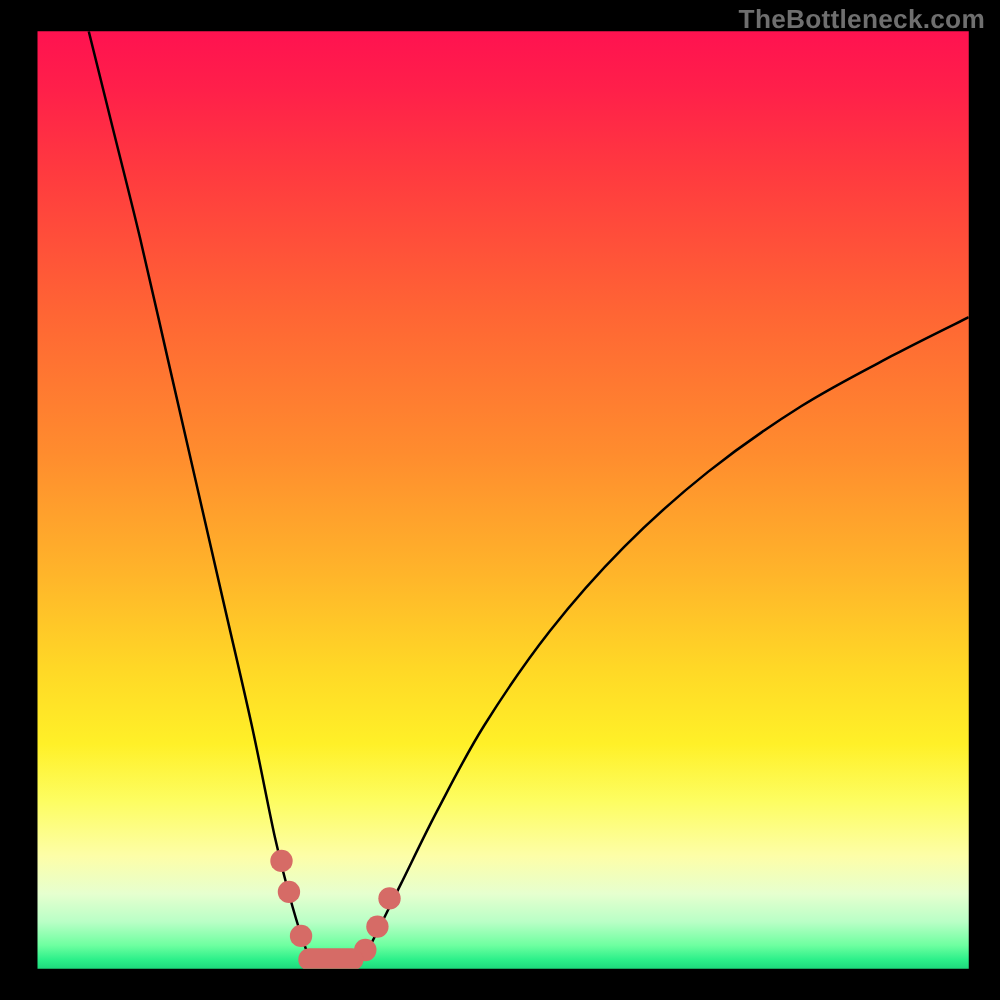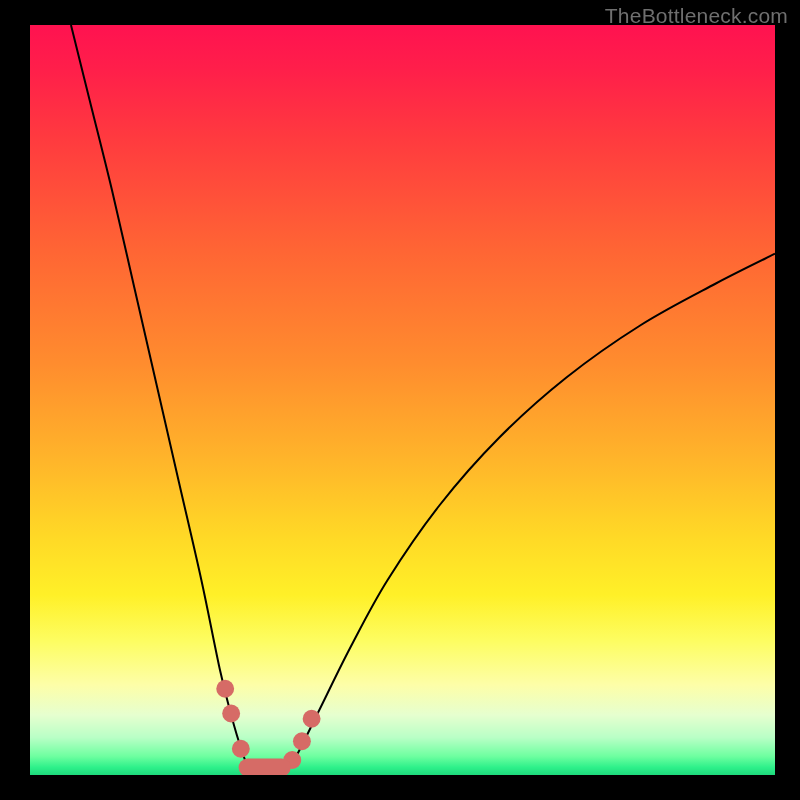--- a/index.html
+++ b/index.html
@@ -45,21 +45,21 @@
       #1ed97c 100%
     );
   }
   .watermark {
     position: absolute;
     top: 4px;
     right: 12px;
     color: #6f6f6f;
     font-size: 21px;
     letter-spacing: 0.2px;
-    font-weight: 400;
+    font-weight: 700;
     margin-left: 37px;
   }
   svg.curves {
     position: absolute;
     left: 0;
     top: 0;
     width: 745px;
     height: 750px;
   }
   .curve-path {

